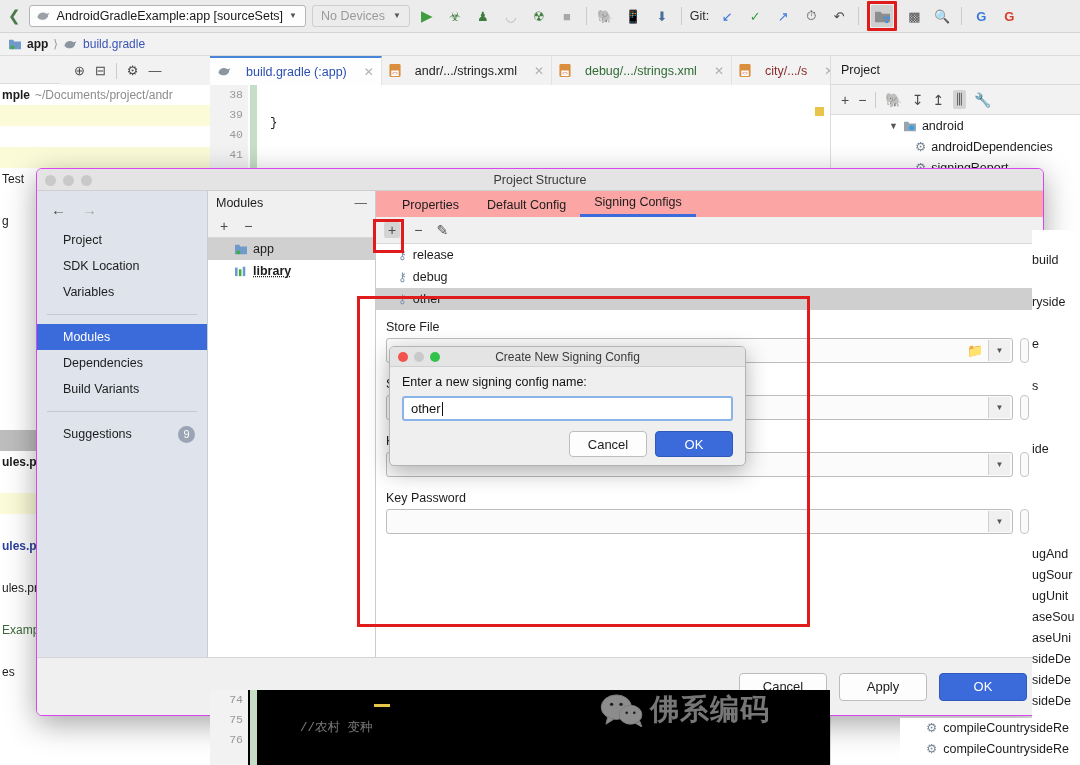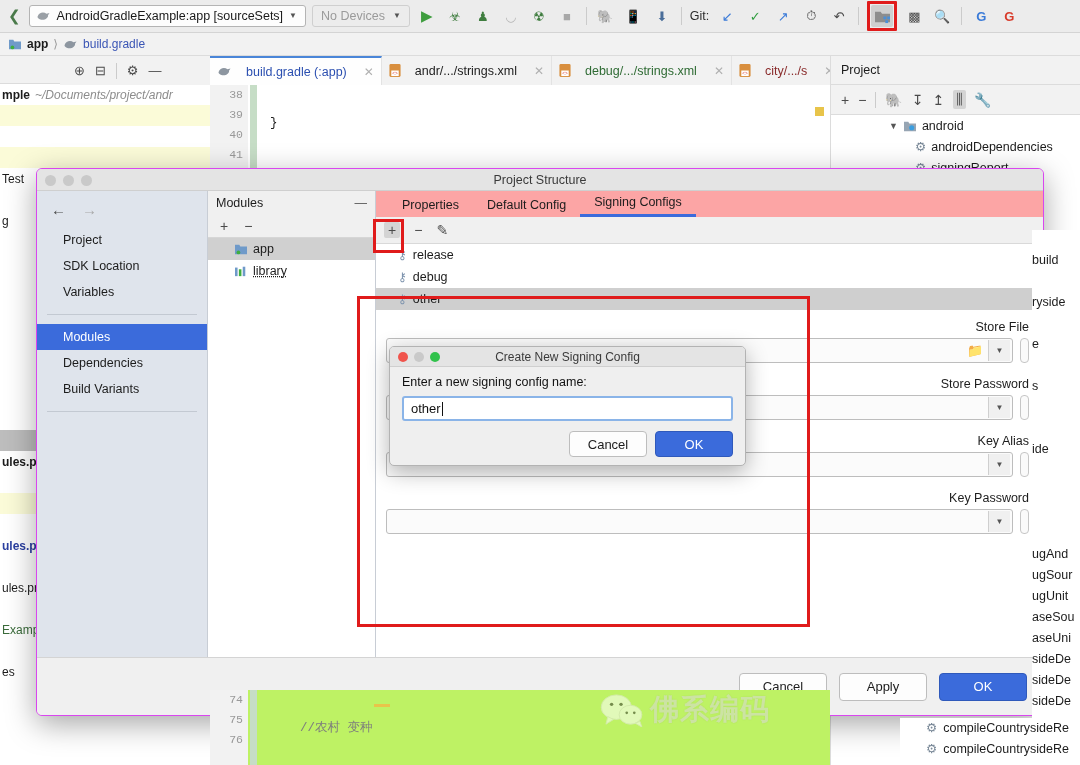--- a/index.html
+++ b/index.html
@@ -63,21 +63,21 @@
     background:#ffffff; overflow:hidden; font-size:12px;
   }
   .proj-head { height:28px; background:#f2f2f2; border-bottom:1px solid #dcdcdc; }
   .proj-row { height:21px; display:flex; align-items:center; padding-left:2px; white-space:nowrap; }
   .proj-row.hl { background:#fbfbd8; }
   .proj-row.gray { background:#bdbdbd; }
   .proj-row .t { color:#1c1c1c; }
   .proj-row .b { font-weight:bold; }
   .proj-row .blue { color:#2b3fa0; font-weight:bold; }
   .proj-row .grn { color:#3a6b3a; }
-  .proj-path { color:#8c8c8c;font-style:italic; }
+  .proj-path { color:#8c8c8c; }
 
   
   .ed-tools {
     position:absolute; left:60px; top:56px; width:150px; height:29px;
     display:flex; align-items:center; gap:10px; padding-left:14px;
     background:#f2f2f2;
   }
   .ed-tools span { color:#4a4a4a; font-size:13px; }
 
   
@@ -151,35 +151,35 @@
   .nav-item.sel { background:#3b6bdb; color:#fff; }
   .nav-div { height:1px; background:#c3c9d2; margin:9px 10px; }
   .nav-badge { margin-left:auto; margin-right:12px; background:#9aa4b4; color:#fff; border-radius:50%; width:17px; height:17px; font-size:11px; display:flex; align-items:center; justify-content:center; }
 
   .psd-modules { width:168px; background:#ffffff; border-right:1px solid #c8cdd5; }
   .mod-head { height:23px; background:#f0f0f0; display:flex; align-items:center; padding:0 8px; font-size:12.5px; }
   .mod-head .minus { margin-left:auto; color:#555; }
   .mod-tools { height:24px; background:#f0f0f0; border-bottom:1px solid #d6d6d6; display:flex; align-items:center; gap:16px; padding-left:12px; color:#4a4a4a; font-size:14px; }
   .mod-row { height:22px; display:flex; align-items:center; gap:5px; padding-left:26px; font-size:12.5px; }
   .mod-row.sel { background:#d0d0d0; }
-  .mod-row u { text-decoration: underline; text-decoration-style: dotted; }
+  .mod-row u { text-decoration: underline; text-decoration-style: dotted; font-weight: bold; }
 
   .psd-main { flex:1; background:#ffffff; position:relative; }
   .tabs-row { height:26px; background:#fca5a5; display:flex; align-items:flex-end; gap:0; padding-left:12px; }
   .ptab { padding:0 14px 5px 14px; font-size:12.5px; color:#1c1c1c; }
   .ptab.active { border-bottom:3px solid #3b6bdb; }
   .sc-tools { height:27px; background:#f0f0f0; border-bottom:1px solid #d9d9d9; display:flex; align-items:center; gap:14px; padding-left:8px; color:#4a4a4a; font-size:14px; }
   .sc-plus { background:#d4d4d4; padding:0 4px; border-radius:2px; }
   .sc-list { }
   .sc-item { height:22px; display:flex; align-items:center; gap:6px; padding-left:22px; font-size:12.5px; }
   .sc-item.sel { background:#cfcfcf; }
   .keyicon { color:#7d93ad; font-size:12px; }
 
   .form { padding:10px 14px 0 10px; }
-  .flabel { font-size:12.5px; color:#1c1c1c; margin-bottom:4px;text-align:right; }
+  .flabel { font-size:12.5px; color:#1c1c1c; margin-bottom:4px; }
   .frow { display:flex; align-items:center; gap:7px; margin-bottom:14px; }
   .finput {
     flex:1; height:25px; background:#fbfbfb;
     border:1px solid #bdbdbd; border-radius:3px;
     display:flex; align-items:center; justify-content:flex-end; padding-right:2px;
   }
   .fdrop { width:22px; height:21px; background:#f0f0f0; border-left:1px solid #cfcfcf; display:flex; align-items:center; justify-content:center; font-size:8px; color:#555; }
   .fpill { width:9px; height:25px; border:1px solid #c6c6c6; border-radius:4px; background:#fafafa; }
 
   .psd-foot {
@@ -390,21 +390,21 @@
     <div class="codelines">
       <div>}</div>
       <div></div>
       <div>    debug {</div>
       <div><span>        applicationIdSuffix </span><span class="s-str">".debug"</span></div>
       <div>    }</div>
     </div>
     <div class="marker" style="top:22px;"></div>
   </div>
 
-  <div style="position:absolute;left:210px;top:690px;width:620px;height:75px;background:#bef264;overflow:hidden;z-index:12;">
+  <div style="position:absolute;left:210px;top:690px;width:620px;height:75px;background:#000000;overflow:hidden;z-index:12;">
     <div class="greenbar" style="top:0;height:75px;"></div>
     <div class="gutter" style="height:75px;">
       <div>74</div>
       <div>75</div>
       <div>76</div>
     </div>
     <div class="codelines">
       <div class="s-cmt">    //农村 变种</div>
       
       
@@ -502,20 +502,24 @@
         <div class="nav-item sel">
             <span>Modules</span>
           </div>
         <div class="nav-item">
             <span>Dependencies</span>
           </div>
         <div class="nav-item">
             <span>Build Variants</span>
           </div>
         <div class="nav-div"></div>
+        <div class="nav-item">
+          <span>Suggestions</span>
+          <span class="nav-badge">9</span>
+        </div>
       </div>
 
       <div class="psd-modules">
         <div class="mod-head">
           <span>Modules</span>
           <span class="minus">—</span>
         </div>
         <div class="mod-tools">
           <span>+</span>
           <span>−</span>

